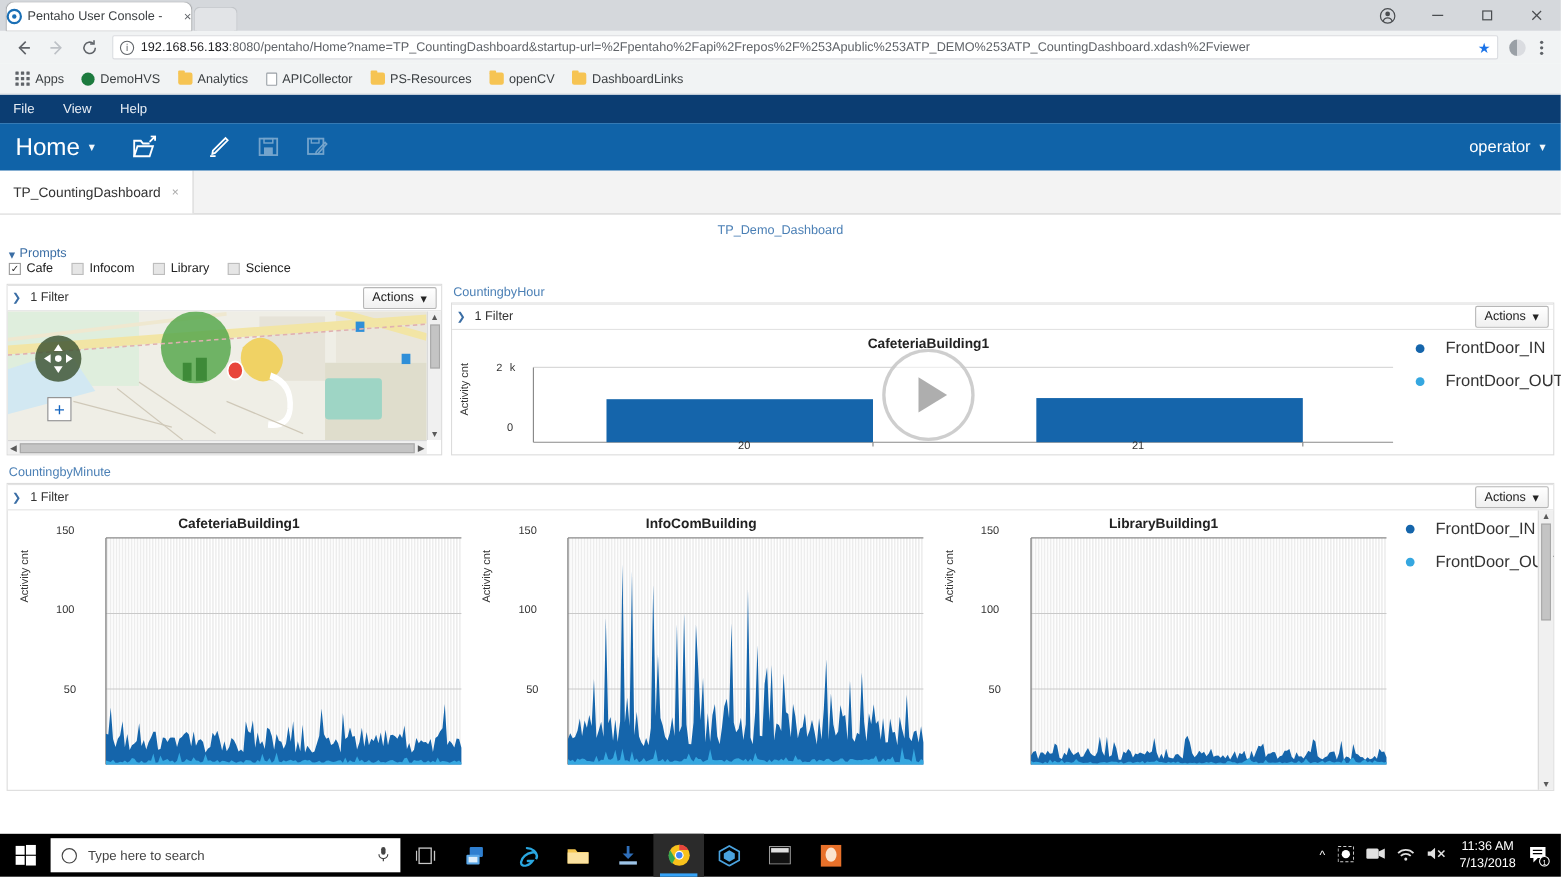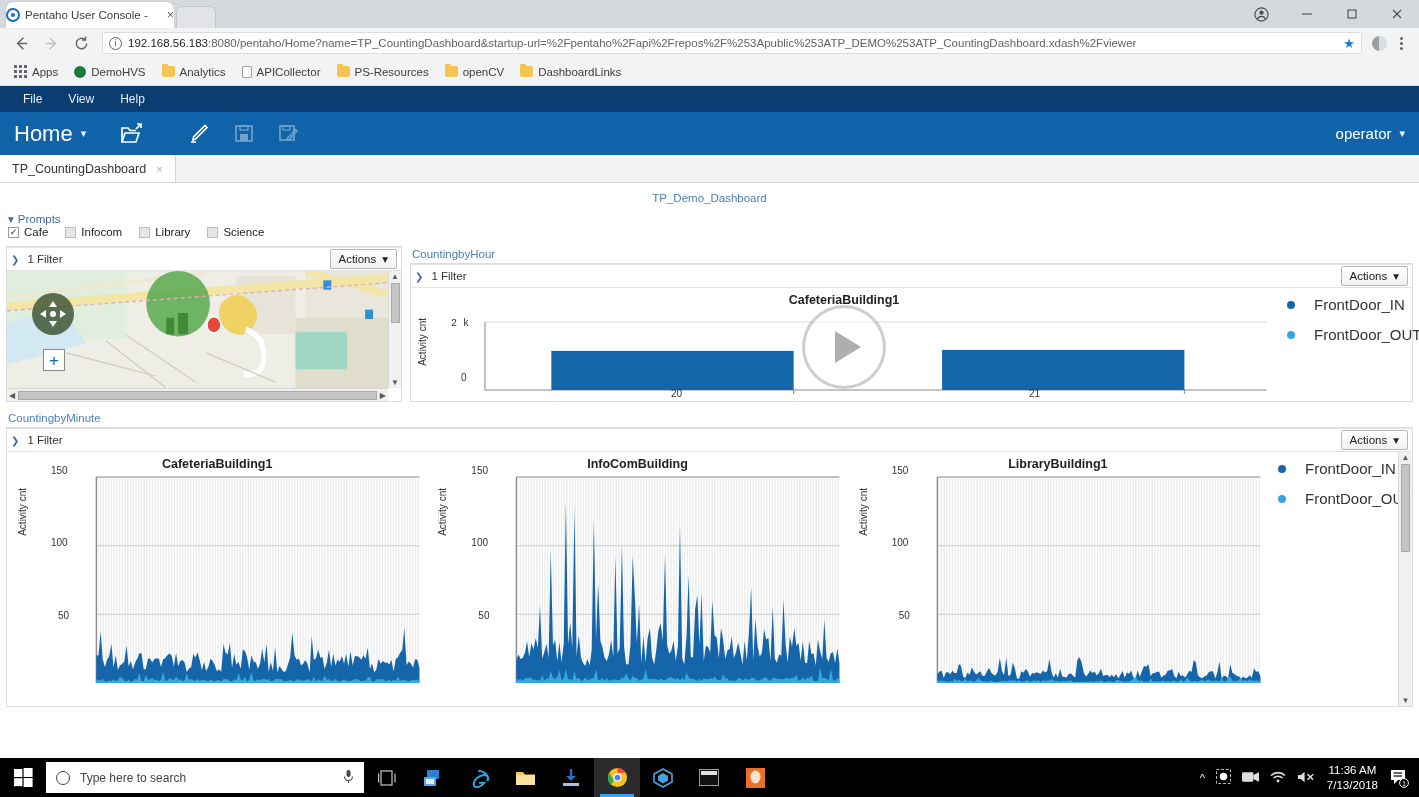--- a/index.html
+++ b/index.html
@@ -100,42 +100,42 @@
   .hvs-ico{width:12px;height:12px;border-radius:50%;background:#1c7a3e;}
 
   
   .pentaho {
     position: relative; width: 1419px;
     height: calc(797px - 28px - 30px - 28px - 39px);
     background: #fff; overflow: hidden;
   }
   .p-menubar {
     height: 26px; background: #0b3d72; display:flex; align-items:center;
-    padding-left: 23px; gap: 26px;
+    padding-left: 12px; gap: 26px;
     font-size: 12px; color:#e8eef5;
   }
   .p-menubar span { cursor:pointer; }
   .p-toolbar {
     height: 43px; background: #1063a8; display:flex; align-items:center;
     padding: 0 14px; gap: 0px; color:#fff; position:relative;
   }
   .p-home {
     font-size: 22px; font-weight:300; display:flex; align-items:center; gap:8px;
     cursor:pointer;
   }
   .p-caret { font-size: 11px; opacity:.95; }
   .tb-ico { width:44px; display:flex; align-items:center; justify-content:center; cursor:pointer;}
   .tb-ico.dim { opacity:.42; }
   .tb-gap { width: 24px; }
   .p-user {
     margin-left:auto; display:flex; align-items:center; gap:8px;
     font-size: 15px; cursor:pointer;
   }
   .p-tabbar {
-    height: 28px; background: #f3f3f3; border-bottom: 1px solid #d3d3d3;
+    height: 40px; background: #f3f3f3; border-bottom: 1px solid #d3d3d3;
     display:flex; align-items:stretch;
   }
   .p-tab {
     background:#fff; display:flex; align-items:center; gap:10px;
     padding: 0 12px; font-size: 12.5px; color:#333;
     border-right:1px solid #d3d3d3; cursor:pointer;
   }
   .p-tab-close { color:#aaa; font-size:11px;}
 
   .dash-title {

